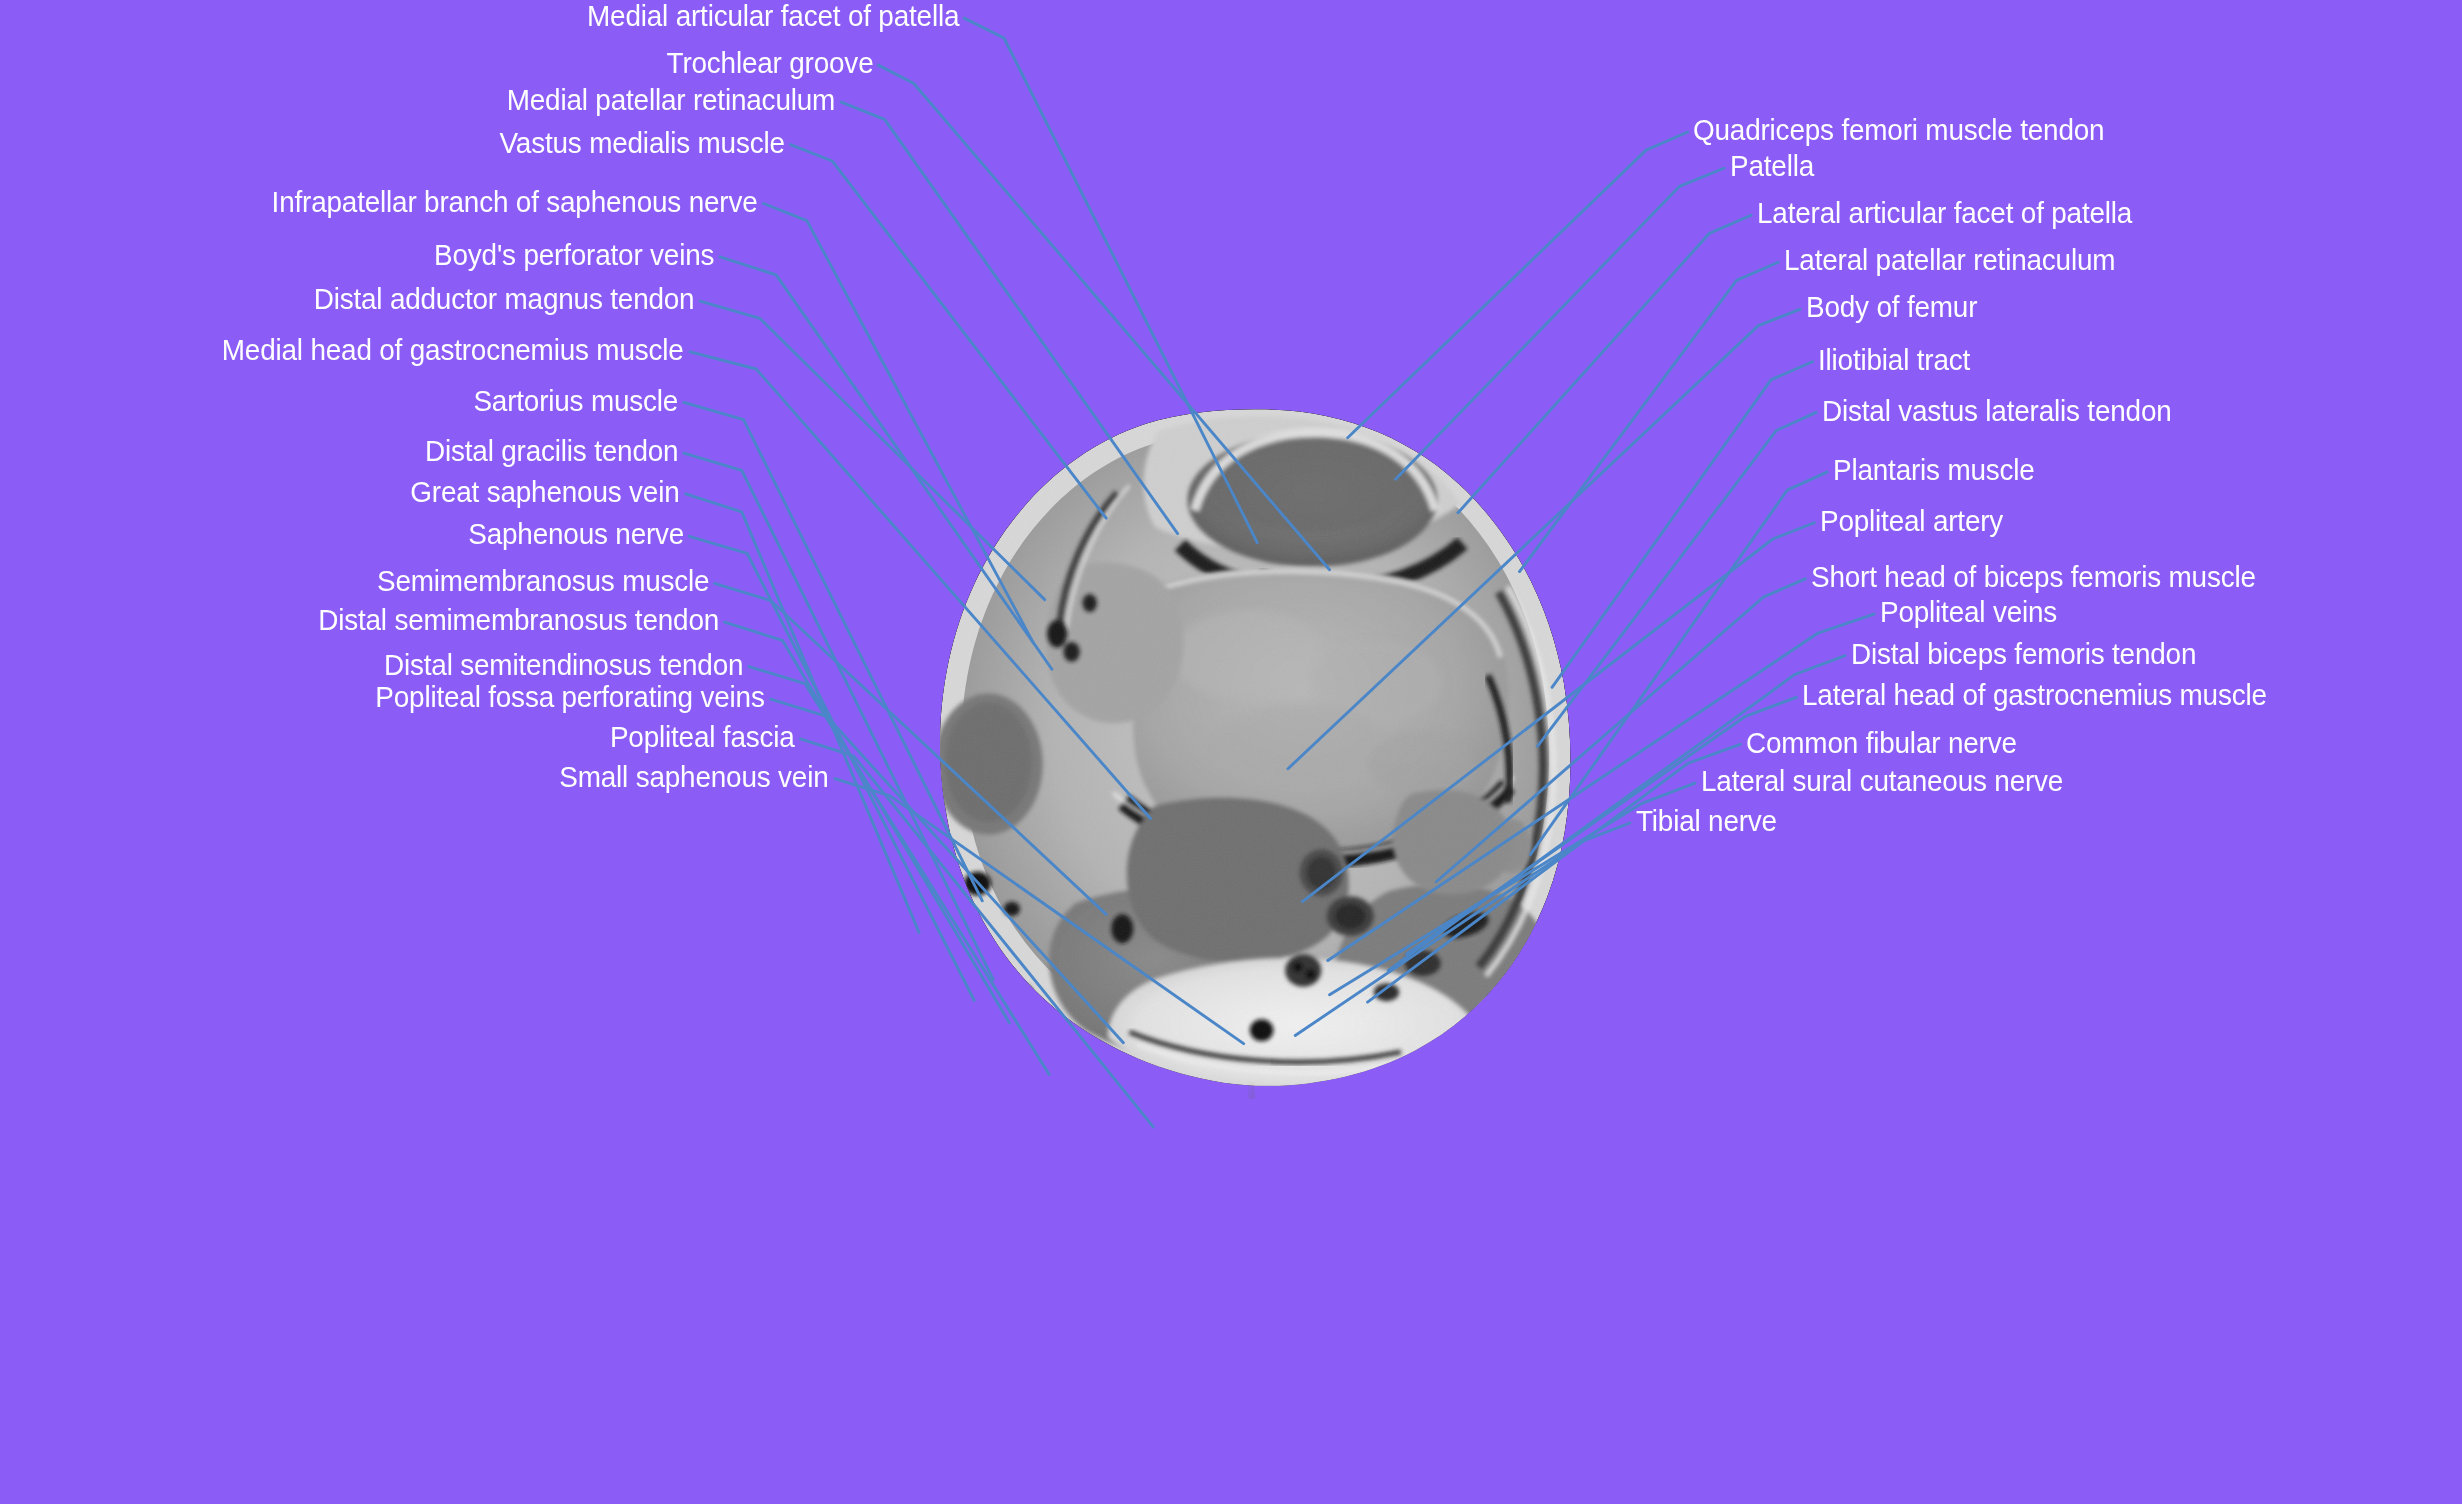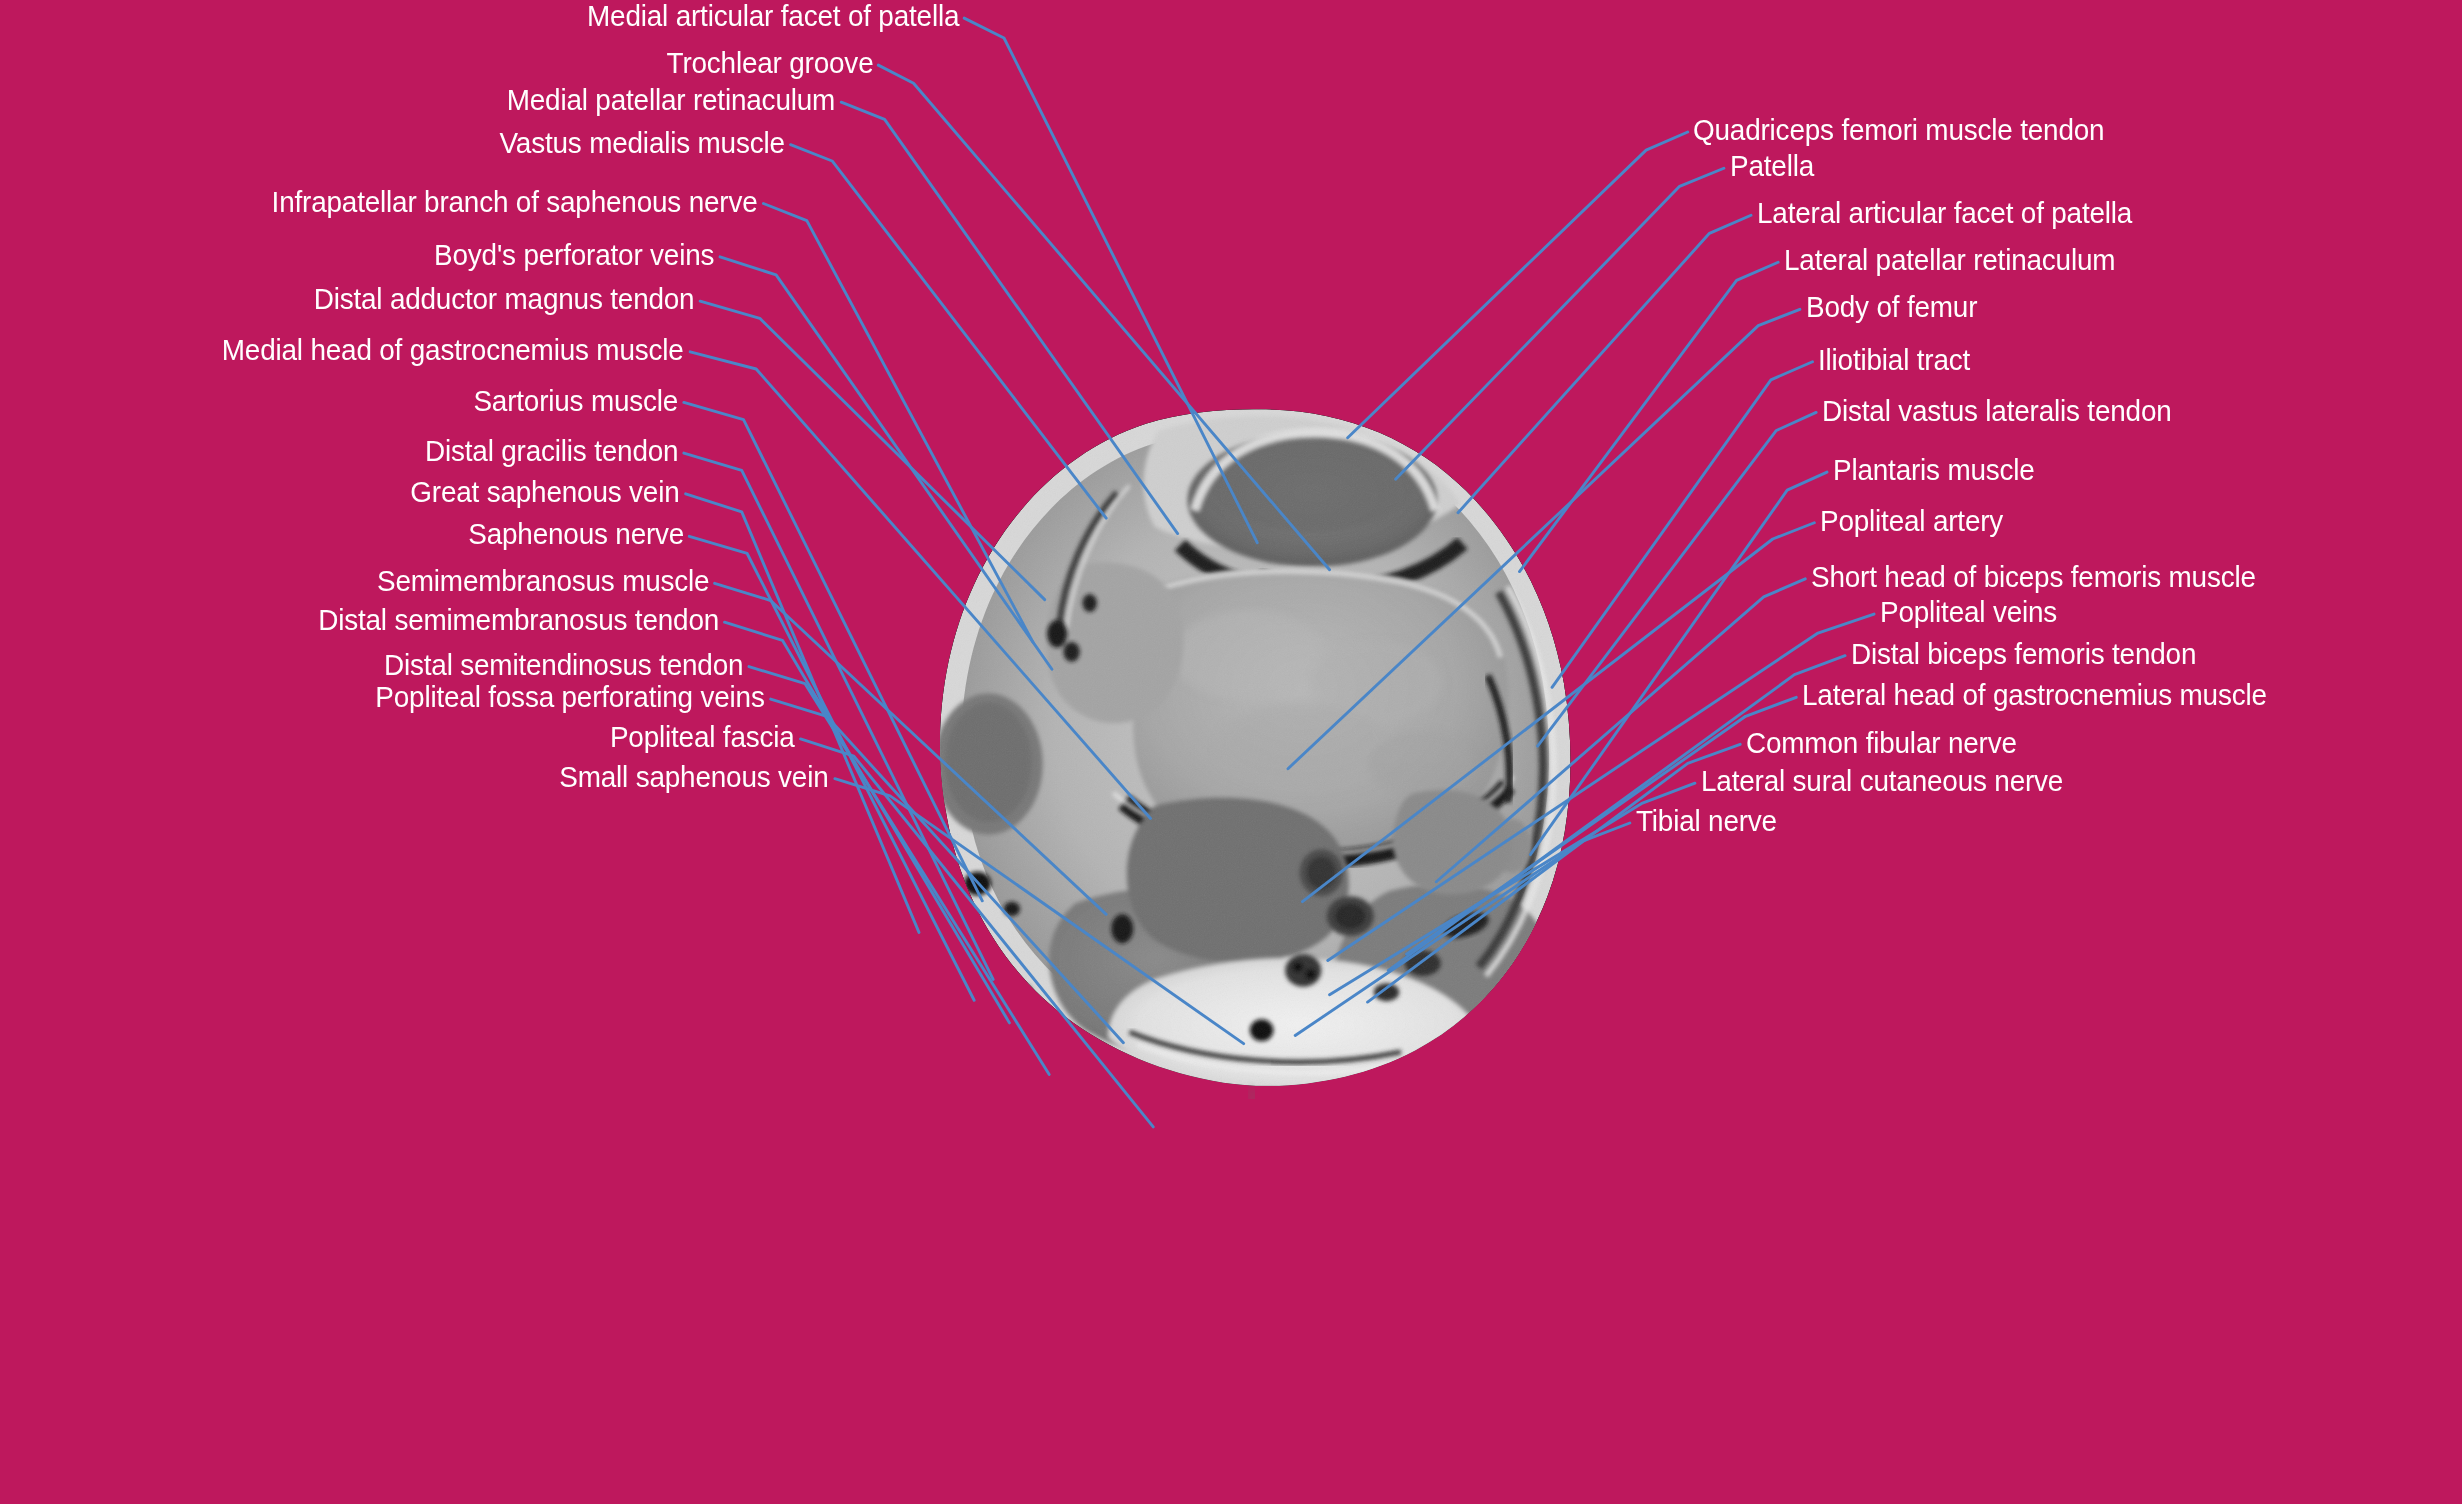--- a/index.html
+++ b/index.html
@@ -10,21 +10,21 @@
   body {
     width: 2462px;
     height: 1504px;
     overflow: hidden;
     font-family: "Liberation Sans", "DejaVu Sans", sans-serif;
   }
   #stage {
     position: relative;
     width: 2462px;
     height: 1504px;
-    background: #be185d;
+    background: #8b5cf6;
     overflow: hidden;
   }
 
   
   #scan-wrap {
     position: absolute;
     left: 887px;
     top: 384px;
     width: 742px;
     height: 715px;

